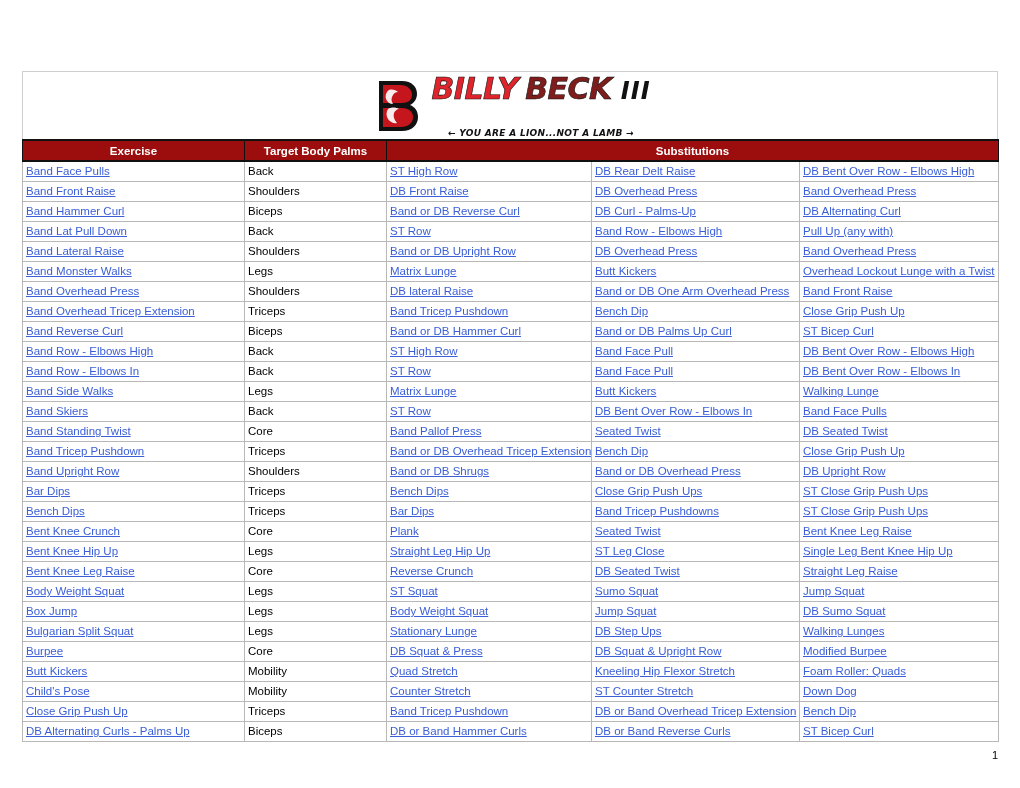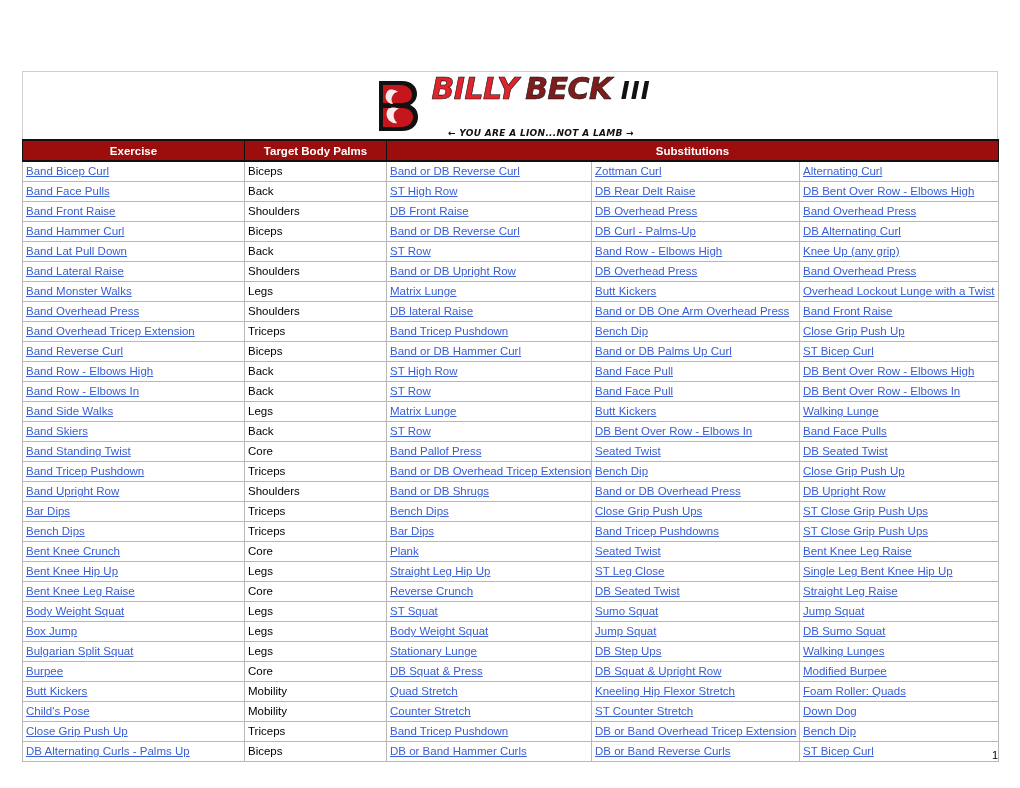--- a/index.html
+++ b/index.html
@@ -213,27 +213,20 @@
     </colgroup>
     <thead>
       <tr>
         <th>Exercise</th>
         <th>Target Body Palms</th>
         <th colspan="3">Substitutions</th>
       </tr>
     </thead>
     <tbody id="tbody">
         <tr>
-          <td><span class="lnk">Band Bicep Curl</span></td>
-          <td class="plain">Biceps</td>
-          <td><span class="lnk">Band or DB Reverse Curl</span></td>
-          <td><span class="lnk">Zottman Curl</span></td>
-          <td><span class="lnk">Alternating Curl</span></td>
-        </tr>
-        <tr>
           <td><span class="lnk">Band Face Pulls</span></td>
           <td class="plain">Back</td>
           <td><span class="lnk">ST High Row</span></td>
           <td><span class="lnk">DB Rear Delt Raise</span></td>
           <td><span class="lnk">DB Bent Over Row - Elbows High</span></td>
         </tr>
         <tr>
           <td><span class="lnk">Band Front Raise</span></td>
           <td class="plain">Shoulders</td>
           <td><span class="lnk">DB Front Raise</span></td>
@@ -245,21 +238,21 @@
           <td class="plain">Biceps</td>
           <td><span class="lnk">Band or DB Reverse Curl</span></td>
           <td><span class="lnk">DB Curl - Palms-Up</span></td>
           <td><span class="lnk">DB Alternating Curl</span></td>
         </tr>
         <tr>
           <td><span class="lnk">Band Lat Pull Down</span></td>
           <td class="plain">Back</td>
           <td><span class="lnk">ST Row</span></td>
           <td><span class="lnk">Band Row - Elbows High</span></td>
-          <td><span class="lnk">Knee Up (any grip)</span></td>
+          <td><span class="lnk">Pull Up (any with)</span></td>
         </tr>
         <tr>
           <td><span class="lnk">Band Lateral Raise </span></td>
           <td class="plain">Shoulders</td>
           <td><span class="lnk">Band or DB Upright Row</span></td>
           <td><span class="lnk">DB Overhead Press</span></td>
           <td><span class="lnk">Band Overhead Press</span></td>
         </tr>
         <tr>
           <td><span class="lnk">Band Monster Walks</span></td>

